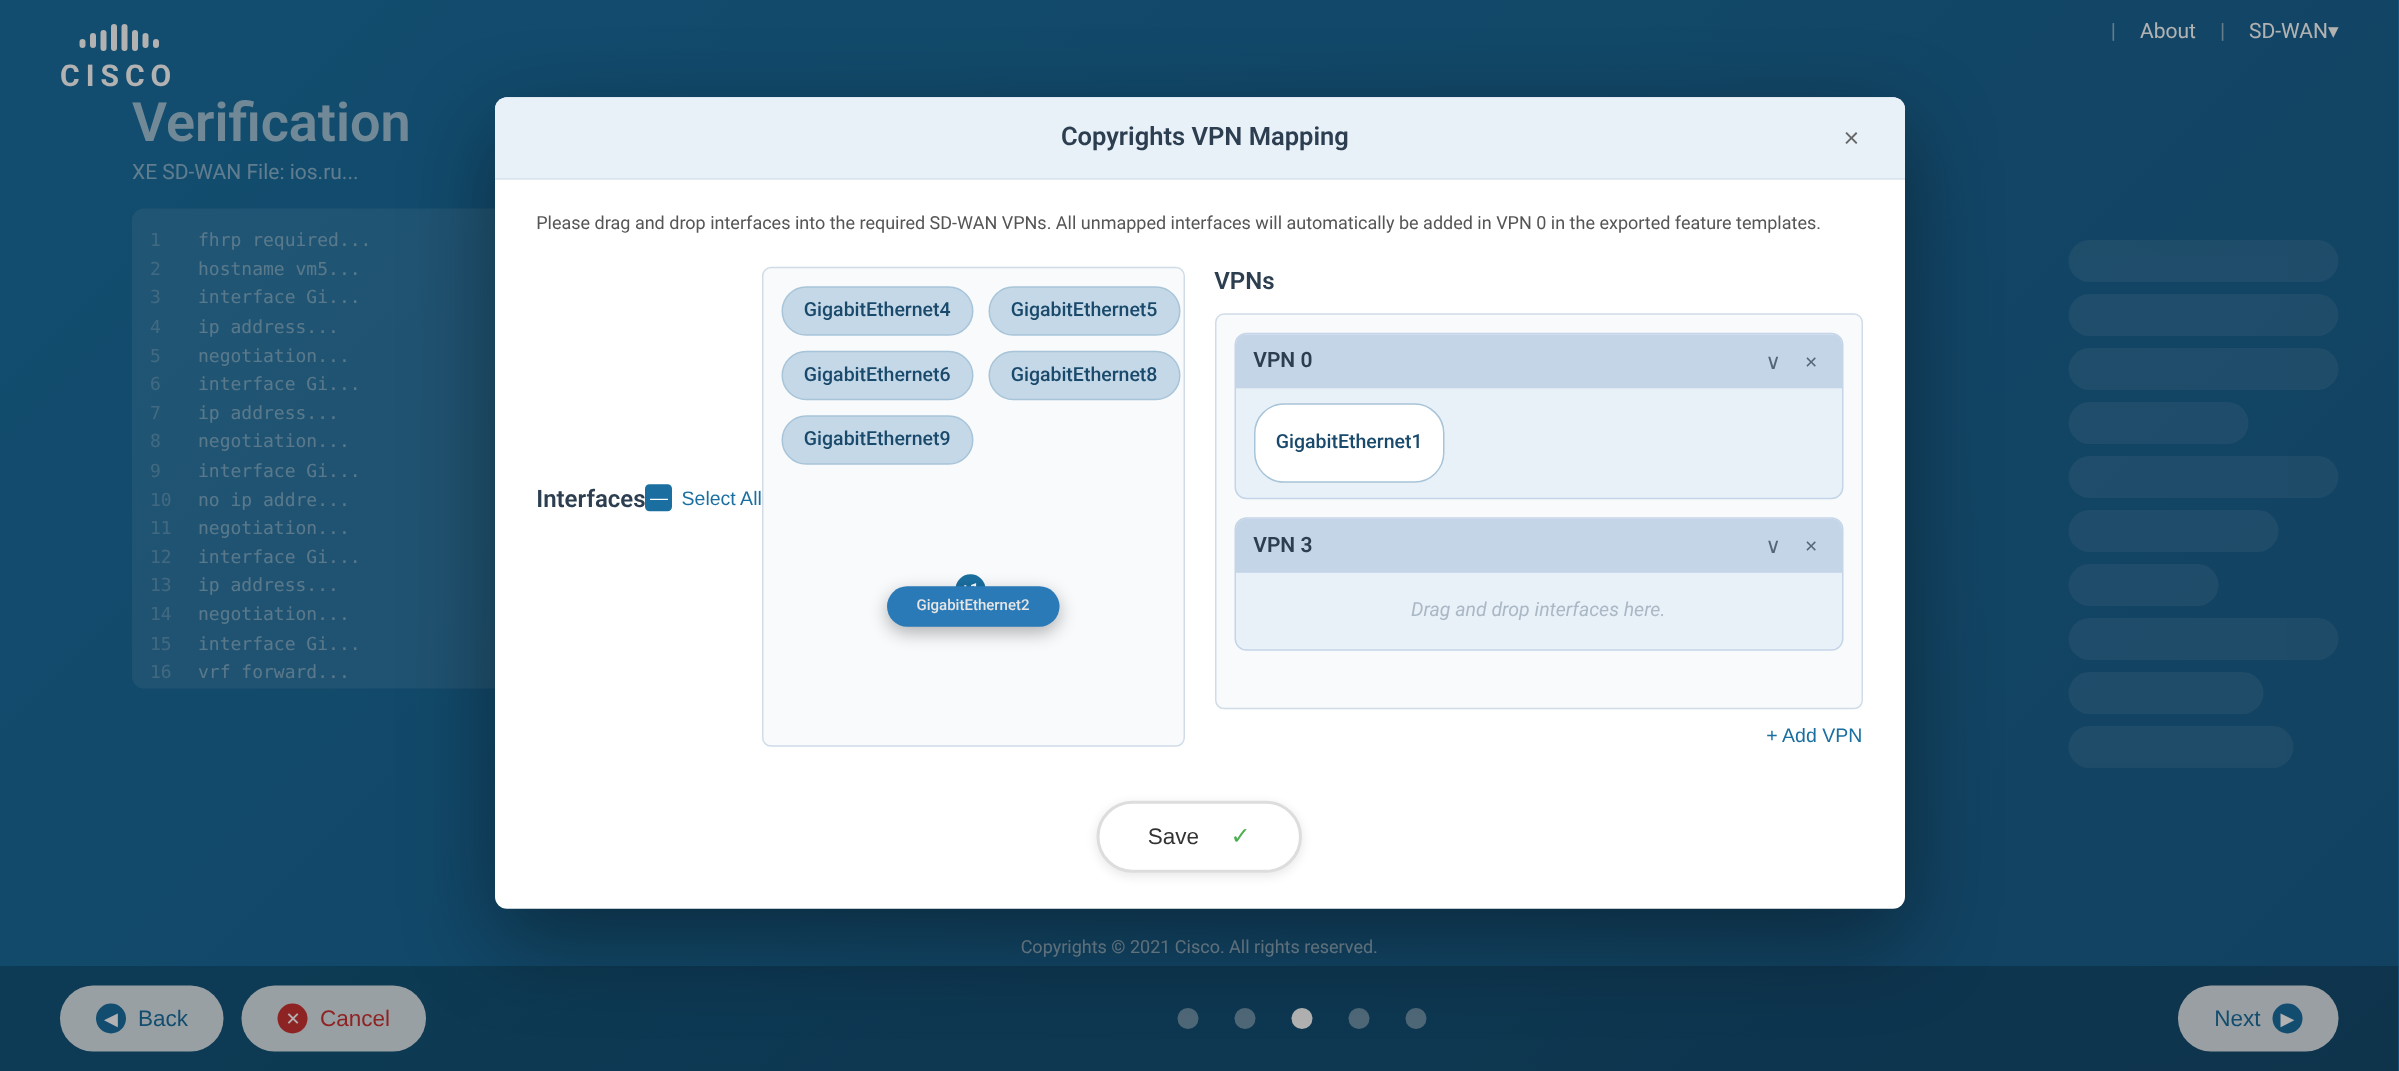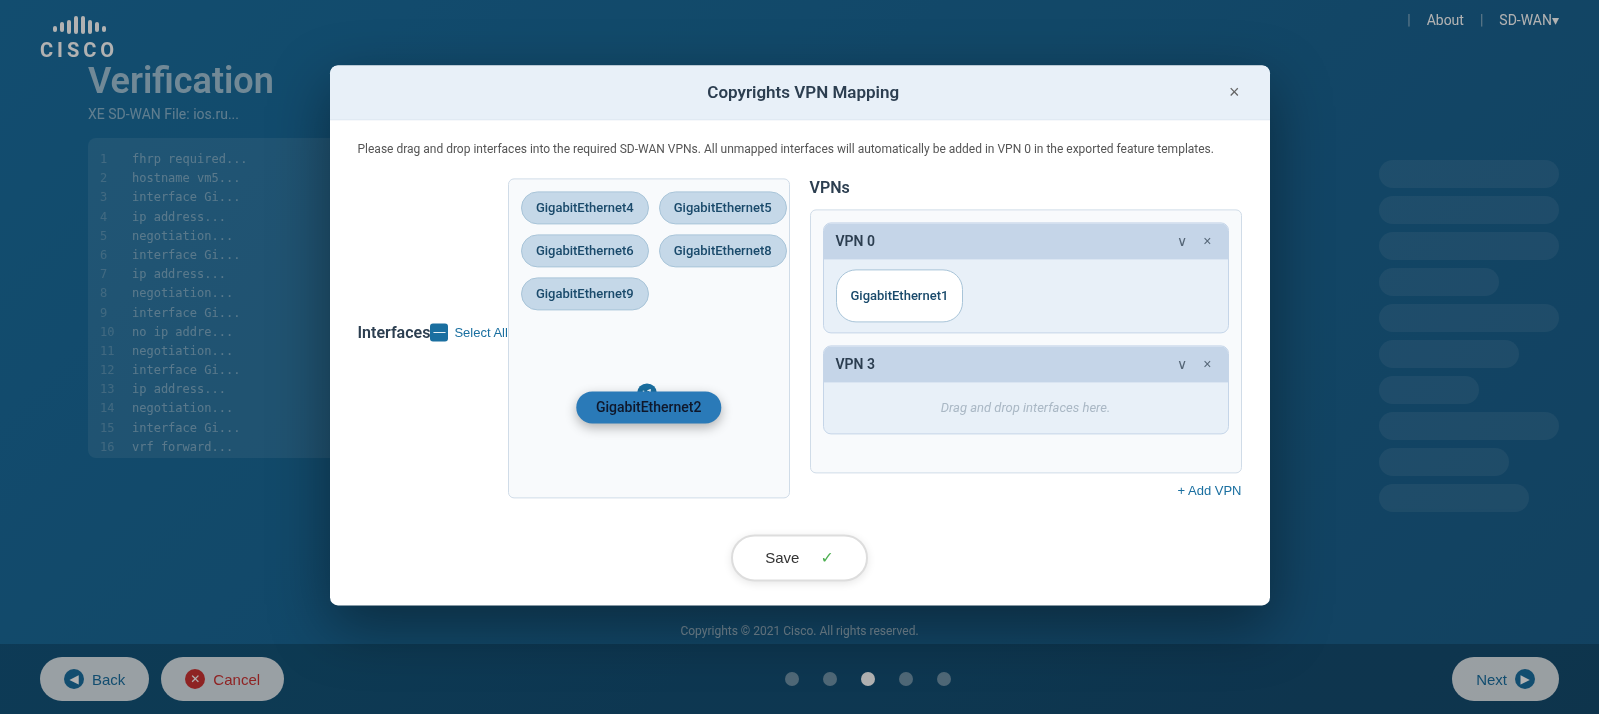--- a/index.html
+++ b/index.html
@@ -337,24 +337,24 @@
       border: 1px solid #a8c4d8;
     }
 
     
     .interface-chip-dragging {
       position: absolute;
       left: 50%;
       top: 55%;
       transform: translateX(-50%);
       background: #2a7ab8;
-      color: #0f172a;
+      color: #e5e5e5;
       padding: 8px 20px;
       border-radius: 20px;
-      font-size: 14px;
+      font-size: 10px;
       font-weight: 500;
       border: none;
       box-shadow: 0 4px 12px rgba(0,0,0,0.3);
       z-index: 30;
       white-space: nowrap;
     }
 
     .chip-badge {
       position: absolute;
       top: -8px;

